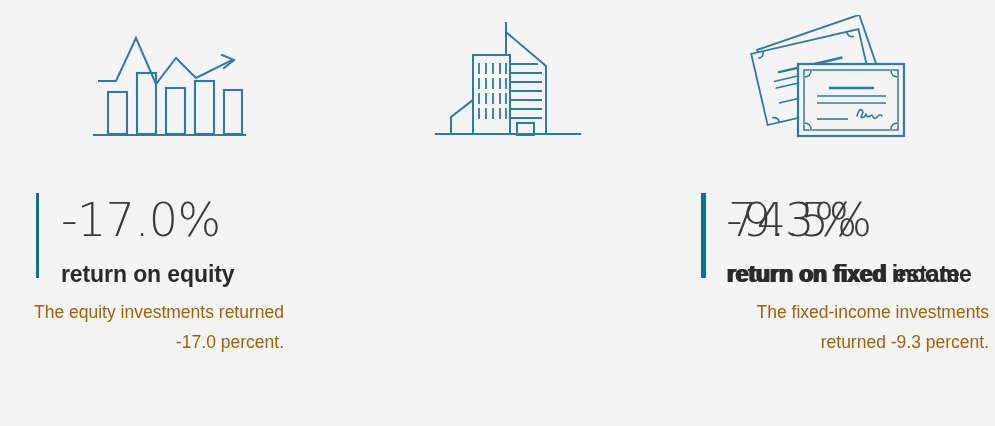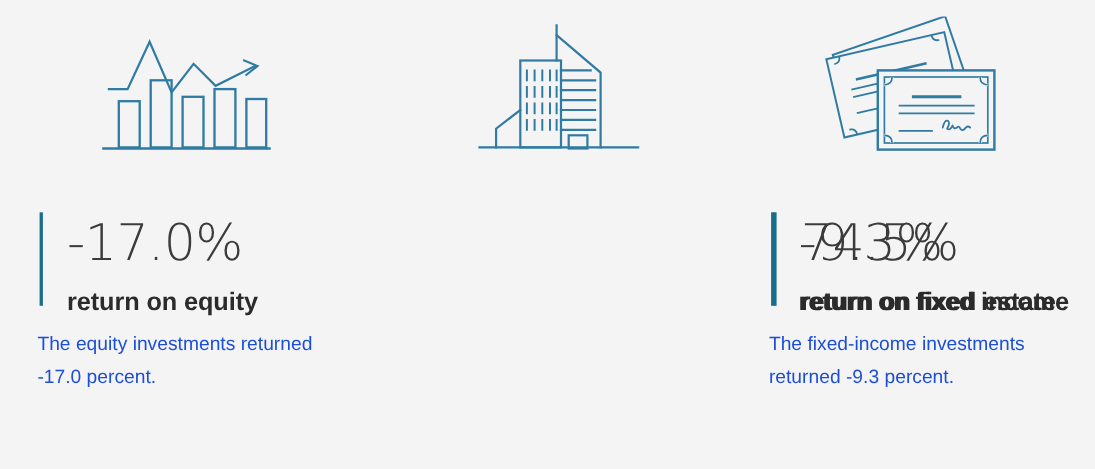--- a/index.html
+++ b/index.html
@@ -85,22 +85,23 @@
     margin-top: 2px;
     white-space: nowrap;
     letter-spacing: -0.1px;
   }
   .desc {
     position: absolute;
     top: 297px;
     font-family: "Liberation Sans", sans-serif;
     font-size: 17.5px;
     font-weight: 400;
-    color: #1d4ed8;
+    color: #a16207;
     line-height: 30px;
+    text-align: right;
   }
   .panel-1 .desc { left: 34px; width: 250px; }
   .panel-2 .desc { left: 366px; width: 290px; }
   .panel-3 .desc { left: 33px; width: 230px; }
 
   svg { display: block; }
 </style>
 </head>
 <body>
 

